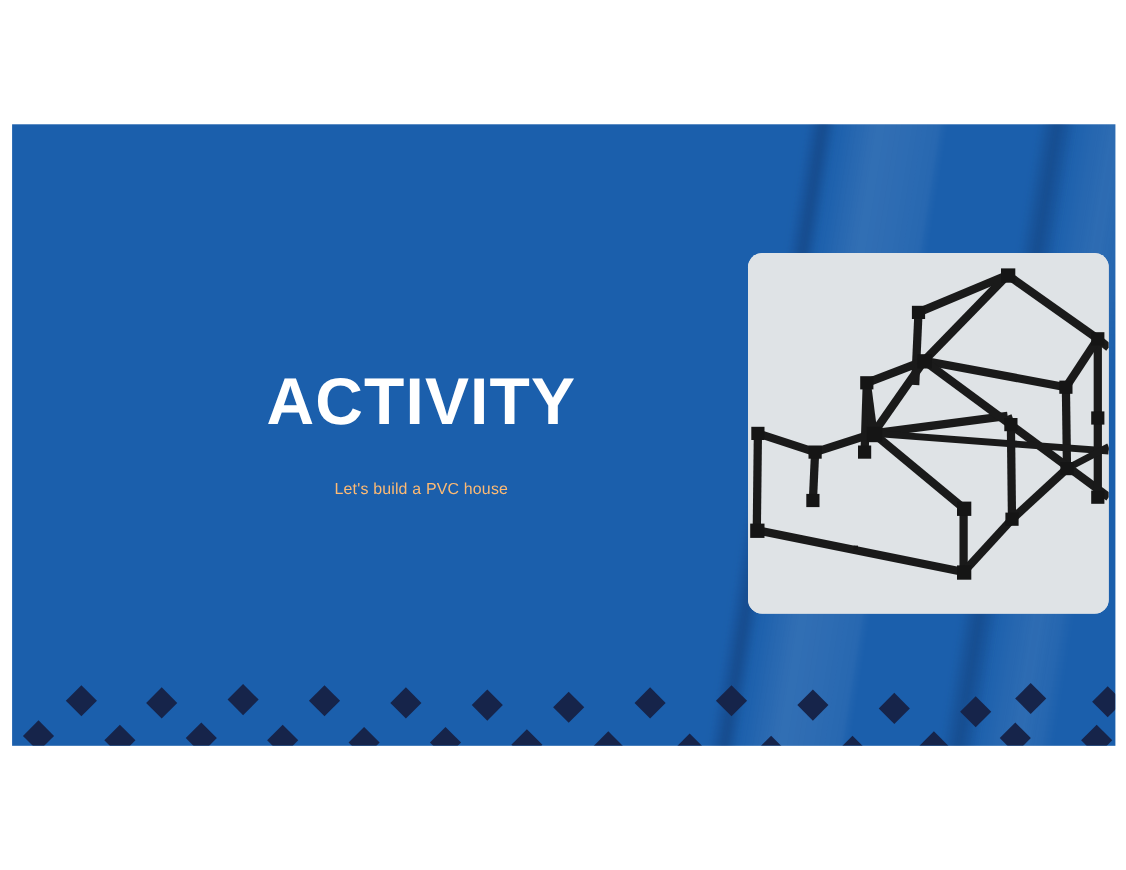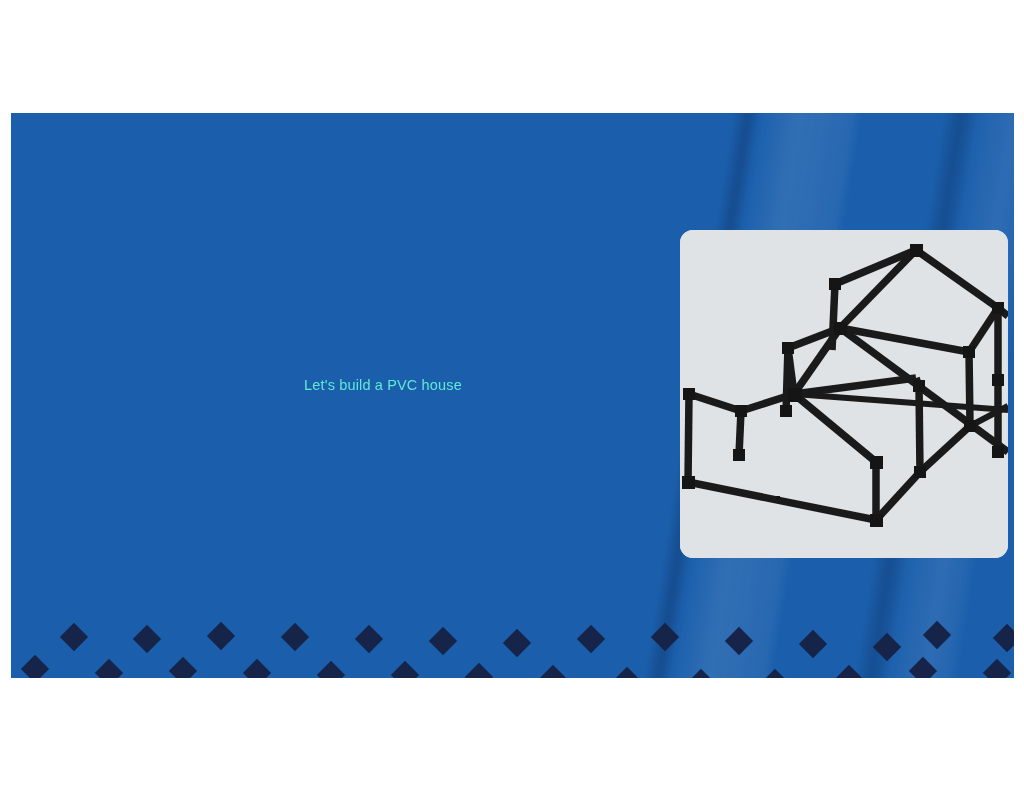--- a/index.html
+++ b/index.html
@@ -95,21 +95,21 @@
     color: #ffffff;
     font-family: "Liberation Sans", sans-serif;
   }
   #subtitle {
     margin: 0;
     padding-top: 43px;
     font-size: 14.5px;
     line-height: 1;
     font-weight: normal;
     letter-spacing: 0.15px;
-    color: #5eead4;
+    color: #fdba74;
     font-family: "Liberation Sans", sans-serif;
   }
 
   
   #photo-card {
     position: absolute;
     left: 669px;
     top: 117px;
     width: 328px;
     height: 328px;
@@ -140,20 +140,21 @@
 <div id="page">
 
   <div id="slide">
 
     <div class="band band-dark-1"></div>
     <div class="band band-light-1"></div>
     <div class="band band-dark-2"></div>
     <div class="band band-light-2"></div>
 
     <div id="headline">
+      <h1 id="title">ACTIVITY</h1>
       <p id="subtitle">Let's build a PVC house</p>
     </div>
 
     <div id="photo-card">
       <svg viewBox="0 0 328 328" xmlns="http://www.w3.org/2000/svg">
         <defs>
           <style>
             .pipe { stroke:#1a1a1a; stroke-width:7.5; stroke-linecap:butt; fill:none; }
             .pipe-thin { stroke:#1a1a1a; stroke-width:6.2; stroke-linecap:butt; fill:none; }
             .joint { fill:#151515; }

